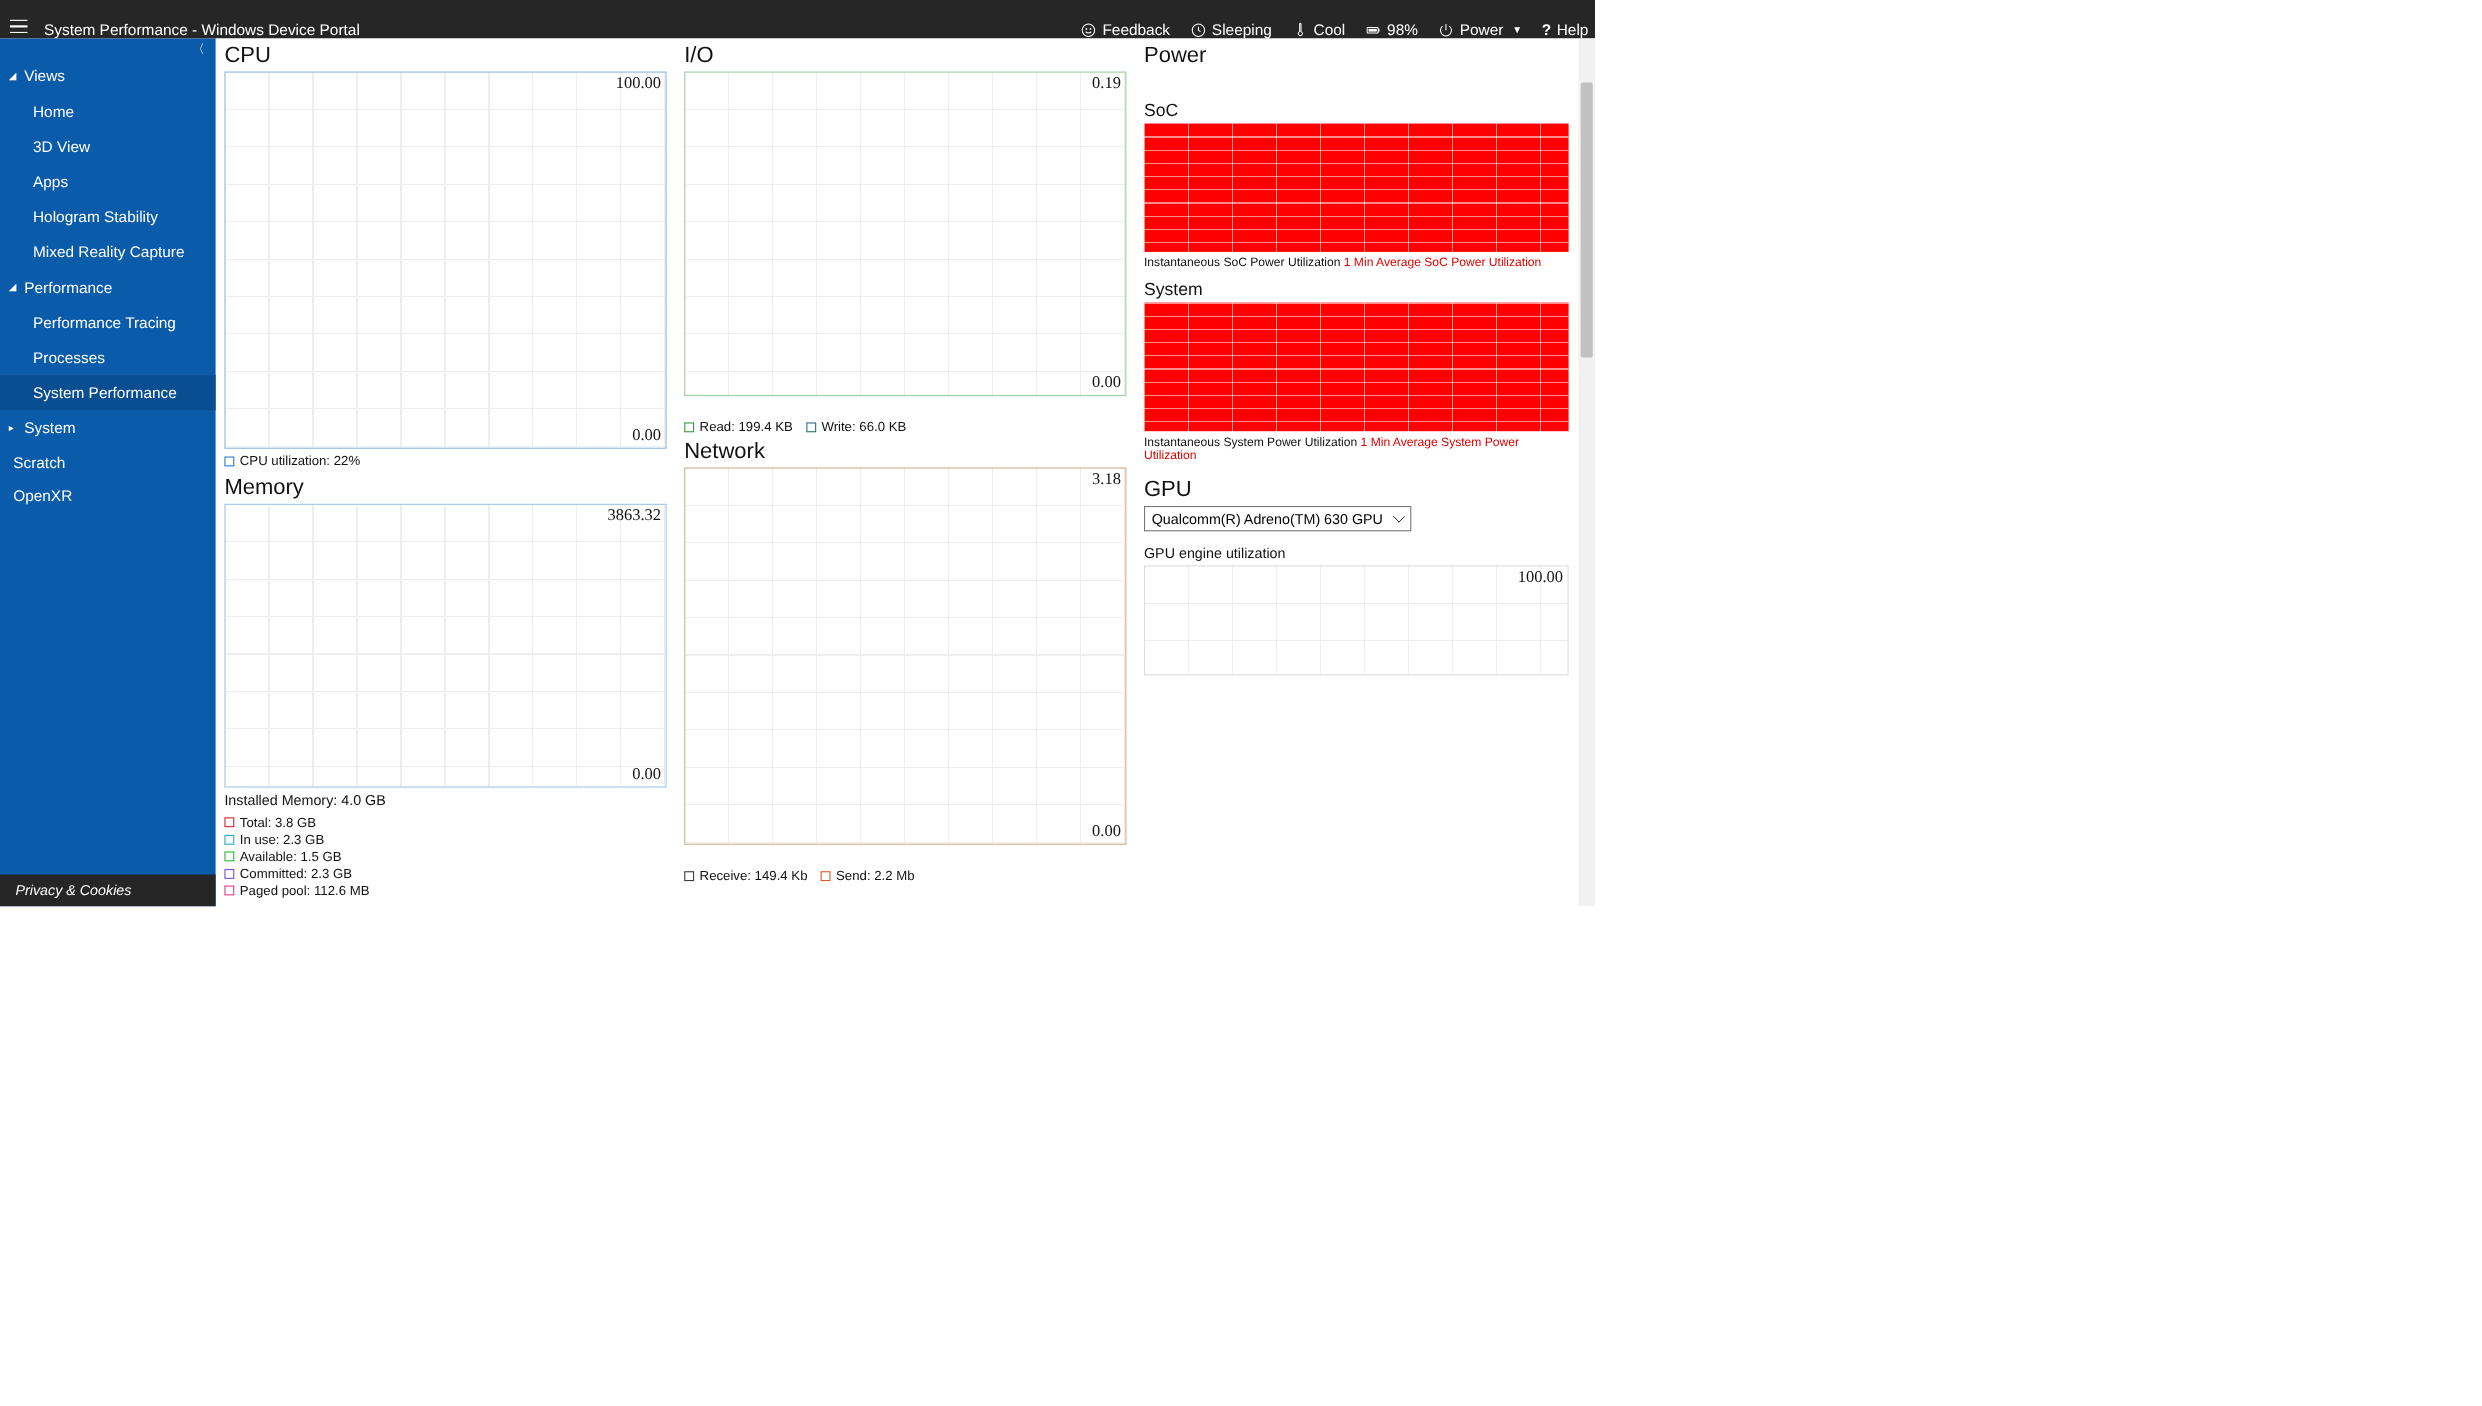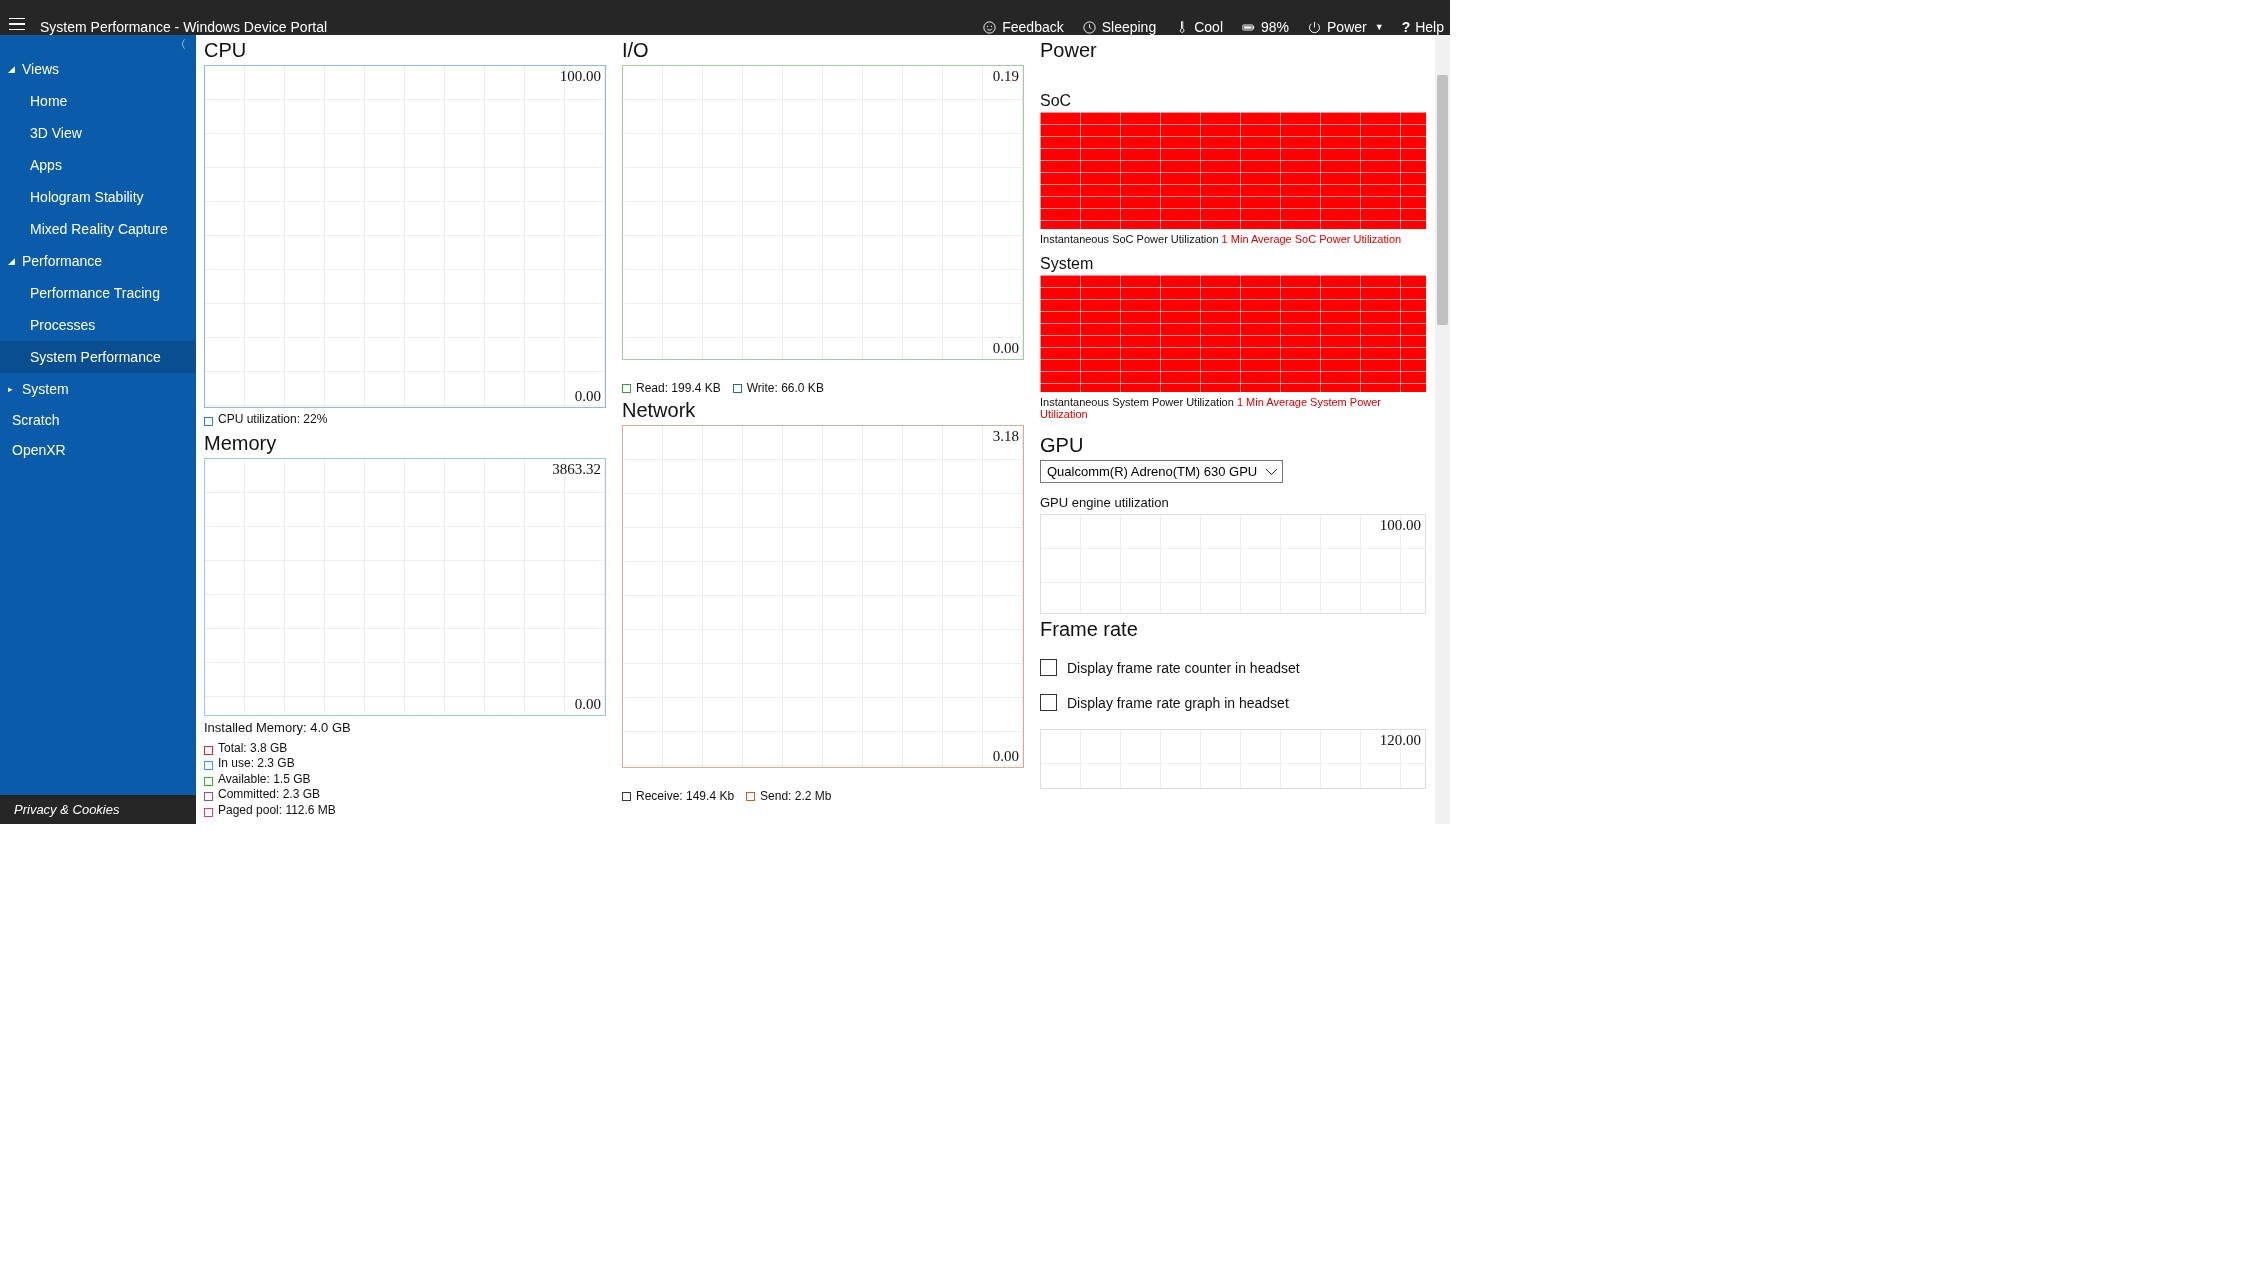--- a/index.html
+++ b/index.html
@@ -93,21 +93,21 @@
   border: 1px solid var(--bc, #b5cde6);
   background:
     repeating-linear-gradient(to right, transparent 0 39px, #eee 39px 40px),
     repeating-linear-gradient(to bottom, transparent 0 33px, #eee 33px 34px);
   font-family: Liberation Serif, serif; font-size: 15px;
 }
 .chart .yt { position: absolute; right: 4px; top: 2px; }
 .chart .yb { position: absolute; right: 4px; bottom: 2px; margin-top: 26px; }
 
 .legend { font-size: 12px; margin-top: 4px; }
-.legend .row { display: flex; align-items: flex-end; gap: 5px; margin: 1.5px 0; }
+.legend .row { display: flex; align-items: center; gap: 5px; margin: 1.5px 0; }
 .sw { width: 9px; height: 9px; display: inline-block; border: 1px solid; }
 
 
 .power-chart {
   height: 117px;
   background: red;
   background-image:
     repeating-linear-gradient(to right, rgba(255,255,255,0.55) 0 1px, transparent 1px 40px),
     repeating-linear-gradient(to bottom, rgba(255,255,255,0.55) 0 1px, transparent 1px 12px);
 }
@@ -347,30 +347,16 @@
         <h2>GPU</h2>
         <select class="gpu-select">
           <option>Qualcomm(R) Adreno(TM) 630 GPU</option>
         </select>
         <div class="gpu-label">GPU engine utilization</div>
         <div class="chart" style="--bc:#ddd; height:100px;">
           <span class="yt">100.00</span>
         </div>
       </div>
 
-      <div class="panel" style="padding-right:24px;">
-        <h2>Frame rate</h2>
-        <div class="checkbox-row">
-          <div class="cb"></div>
-          <span>Display frame rate counter in headset</span>
-        </div>
-        <div class="checkbox-row">
-          <div class="cb"></div>
-          <span>Display frame rate graph in headset</span>
-        </div>
-        <div class="chart" style="--bc:#ddd; height:60px;">
-          <span class="yt">120.00</span>
-        </div>
-      </div>
     </div>
 
   </div>
 </div>
 
 </body></html>

